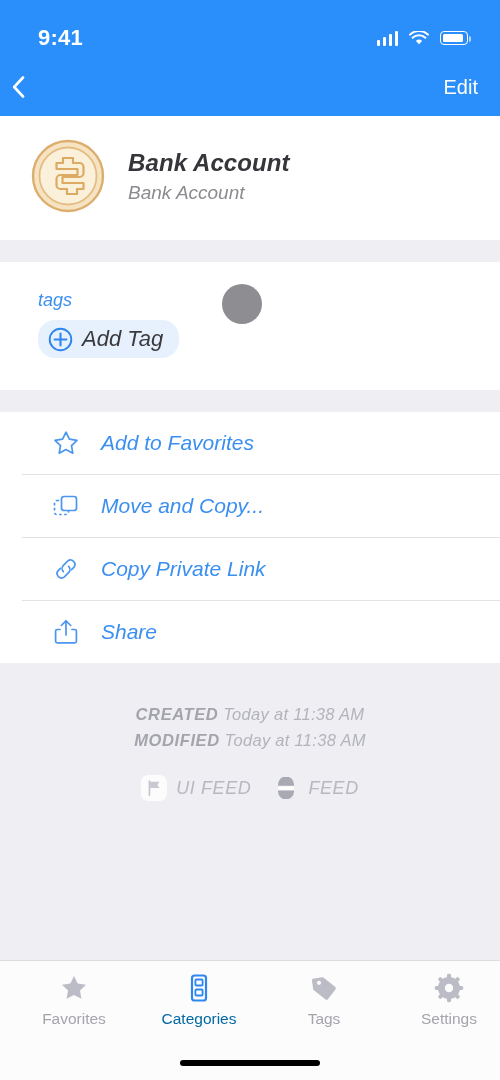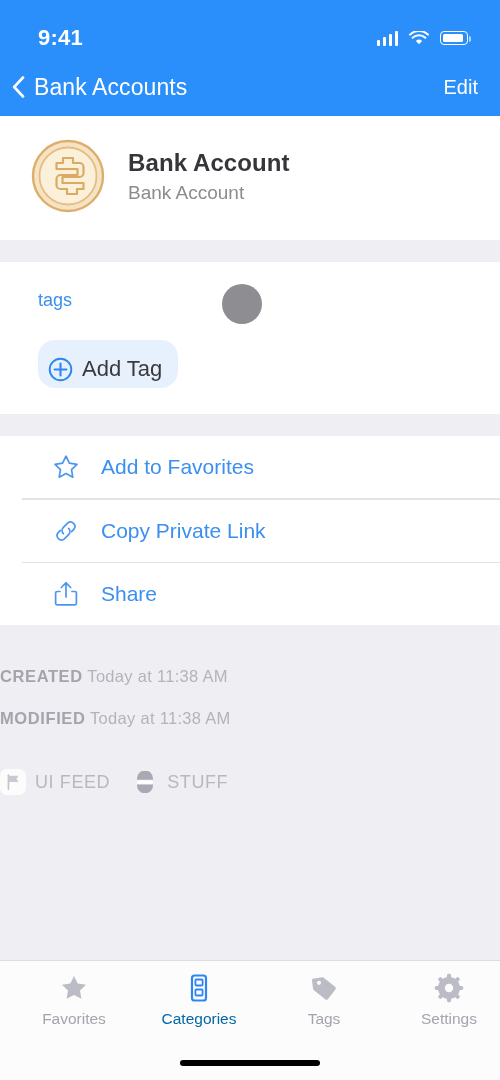--- a/index.html
+++ b/index.html
@@ -26,47 +26,47 @@
   .battery::after { content:""; position:absolute; right:-4px; top:4px; width:2.4px; height:6px; background:rgba(255,255,255,.65); border-radius:0 2px 2px 0; }
   .battery i { display:block; height:100%; width:90%; background:#fff; border-radius:1.6px; }
 
   .navbar { height:58px; display:flex; align-items:center; justify-content:space-between; padding:0 22px 0 12px; }
   .nav-back { display:flex; align-items:center; gap:9px; cursor:pointer; }
   .chev { width:13px; height:22px; }
   .nav-title { font-size:23px; color:#fff; letter-spacing:.1px; }
   .nav-edit { font-size:20px; color:#fff; cursor:pointer; }
 
   
-  .body { flex:1 1 auto; background:#eeeef3; overflow:hidden; display:flex; flex-direction:column; }
+  .body { flex:1 1 auto; background:#eeeef3; overflow:hidden; display:flex; flex-direction:column;font-style:italic; }
   .card { background:#fff; }
   .gap { height:22px; background:#eeeef3; }
   .hairline { height:1px; background:#e2e2e7; margin-left:22px; }
 
   
   .titlerow { display:flex; align-items:center; gap:22px; padding:22px 22px 26px 30px; }
   .coin { width:76px; height:76px; flex:0 0 auto; }
   .titletext { display:flex; flex-direction:column; gap:5px; }
   .doc-title { font-size:24px; font-weight:bold; color:#35353a; letter-spacing:.1px; }
   .doc-sub { font-size:19px; color:#8b8b90; }
 
   
   .tagsblock { position:relative; padding:28px 22px 26px 38px; min-height:128px; }
   .tags-label { font-size:18px; color:#3b8ff0; }
   .tag-swatch { position:absolute; left:222px; top:284px; width:40px; height:40px; border-radius:50%; background:#8d8d92; }
-  .addtag { display:inline-flex; align-items:center; gap:9px; margin-top:29px; background:#e7f1fd; border-radius:17px; padding:16px 16px 6px 10px; cursor:pointer; }
+  .addtag { display:inline-flex; align-items:center; gap:9px; margin-top:9px; background:#e7f1fd; border-radius:17px; padding:6px 16px 6px 10px; cursor:pointer; }
   .addtag-label { font-size:22px; color:#3a3a3e; }
   .plus-icon { width:25px; height:25px; flex:0 0 auto; }
 
   
   .action { display:flex; align-items:center; gap:21px; padding:0 22px 0 52px; height:62px; cursor:pointer; }
   .action-icon { width:28px; height:28px; flex:0 0 auto; display:flex; align-items:center; justify-content:center; }
   .action-label { font-size:21px; color:#3b8ff0; }
 
   
-  .meta { background:#eeeef3; flex:1 1 auto; padding-top:38px; display:flex; flex-direction:column; gap:16px; }
+  .meta { background:#eeeef3; flex:1 1 auto; padding-top:38px; display:flex; flex-direction:column; align-items:center; gap:0; }
   .meta-line { font-size:16.5px; color:#b3b3bb; letter-spacing:.3px; line-height:26px; }
   .meta-line b { color:#a4a4ad; font-weight:bold; letter-spacing:.6px; }
   .badges { display:flex; align-items:center; gap:22px; margin-top:22px; }
   .badge { display:flex; align-items:center; gap:9px; }
   .badge-icon { width:26px; height:26px; border-radius:7px; display:flex; align-items:center; justify-content:center; }
   .badge-icon.feed { background:#fcfcfd; }
   .badge-label { font-size:18px; color:#b8b8c0; letter-spacing:.6px; }
 
   
   .tabbar { flex:0 0 auto; background:#fcfcfd; border-top:1px solid #dcdce1; height:86px; display:flex; align-items:flex-start; padding-top:10px; }
@@ -102,21 +102,20 @@
             <i></i>
           </div>
       </div>
     </div>
 
     <div class="navbar">
       <div class="nav-back">
         <svg class="chev" viewBox="0 0 13 22">
           <path d="M11 1.5 L2.2 11 L11 20.5" stroke="#fff" stroke-width="2.6" fill="none" stroke-linecap="round" stroke-linejoin="round"></path>
         </svg>
-        <span class="nav-title">Bank Accounts</span>
       </div>
       <div class="nav-edit">Edit</div>
     </div>
   </div>
 
   <div class="body">
 
     <div class="card">
       <div class="titlerow">
         <svg class="coin" viewBox="0 0 76 76">
@@ -155,20 +154,29 @@
       <div class="action">
         <span class="action-icon">
           <svg viewBox="0 0 28 28" width="28" height="28">
             <path d="M14 3.2 l3.4 7 7.6 1.1 -5.5 5.3 1.3 7.6 -6.8 -3.6 -6.8 3.6 1.3 -7.6 -5.5 -5.3 7.6 -1.1 z" fill="none" stroke="#4b96ee" stroke-width="1.7" stroke-linejoin="round"></path>
           </svg>
         </span>
         <span class="action-label">Add to Favorites</span>
       </div>
       <div class="hairline"></div>
 
+      <div class="action">
+        <span class="action-icon">
+          <svg viewBox="0 0 28 28" width="28" height="28">
+            <rect x="2.5" y="8.5" width="14" height="14" rx="2.2" fill="none" stroke="#4b96ee" stroke-width="1.7" stroke-dasharray="2.6 2.4"></rect>
+            <rect x="9.5" y="4.5" width="15" height="14" rx="2.6" fill="#fff" stroke="#4b96ee" stroke-width="1.7"></rect>
+          </svg>
+        </span>
+        <span class="action-label">Move and Copy...</span>
+      </div>
       <div class="hairline"></div>
 
       <div class="action">
         <span class="action-icon">
           <svg viewBox="0 0 28 28" width="28" height="28">
             <path d="M11.4 16.6 a4.4 4.4 0 0 1 0 -6.2 l4.2 -4.2 a4.4 4.4 0 0 1 6.2 6.2 l-2.2 2.2" fill="none" stroke="#4b96ee" stroke-width="1.7" stroke-linecap="round"></path>
             <path d="M16.6 11.4 a4.4 4.4 0 0 1 0 6.2 l-4.2 4.2 a4.4 4.4 0 0 1 -6.2 -6.2 l2.2 -2.2" fill="none" stroke="#4b96ee" stroke-width="1.7" stroke-linecap="round"></path>
           </svg>
         </span>
         <span class="action-label">Copy Private Link</span>
@@ -208,21 +216,21 @@
           <span class="badge-label">UI FEED</span>
         </div>
         <div class="badge">
           <span class="badge-icon">
             <svg viewBox="0 0 22 22" width="22" height="22">
               <path d="M3 7.5 a8 8 0 0 1 16 0 v1.2 H3 z" fill="#a9a9b3"></path>
               <rect x="3" y="9.4" width="16" height="3.4" rx="1.2" fill="#ffffff"></rect>
               <path d="M3 13.4 h16 v1 a8 8 0 0 1 -16 0 z" fill="#a9a9b3"></path>
             </svg>
           </span>
-          <span class="badge-label">STUFF</span>
+          <span class="badge-label">FEED</span>
         </div>
       </div>
     </div>
   </div>
 
   <div class="tabbar">
 
     <div class="tab">
       <span class="tab-icon">
         <svg viewBox="0 0 30 30" width="30" height="30">

